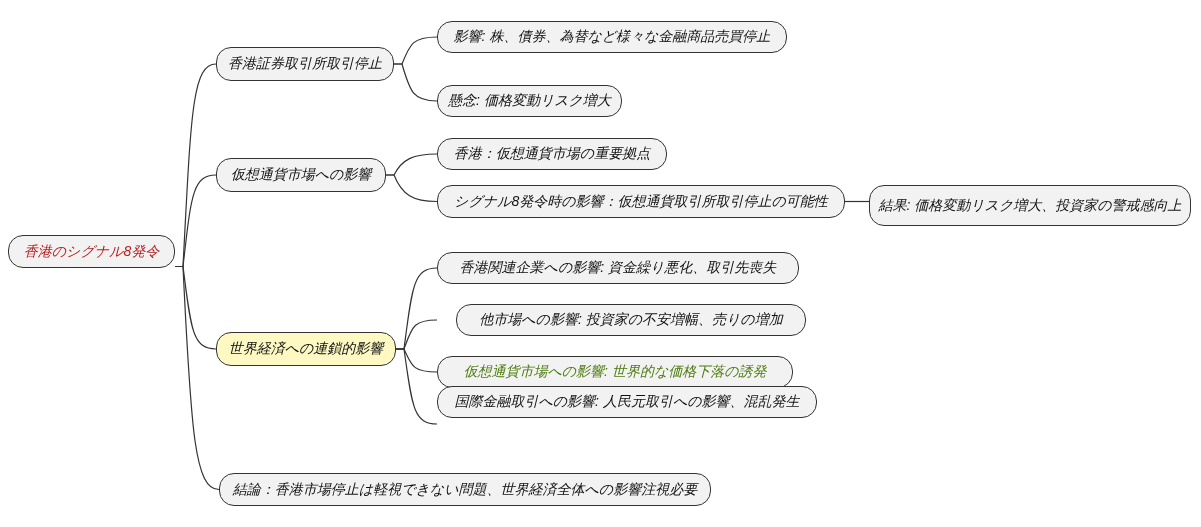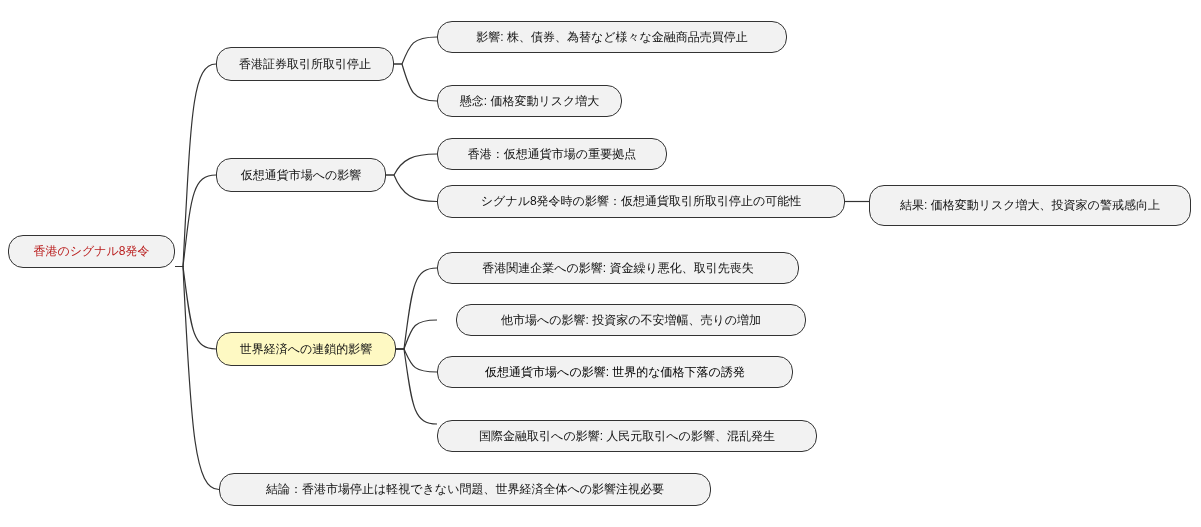--- a/index.html
+++ b/index.html
@@ -22,28 +22,29 @@
     width: 1201px;
     height: 527px;
   }
   .node {
     position: absolute;
     box-sizing: border-box;
     background: #f2f2f2;
     border: 1.5px solid #333333;
     border-radius: 15px;
     color: #111111;
-    font-size: 12px;
+    font-size: 14px;
     text-align: center;
     white-space: nowrap;
     display: flex;
     align-items: center;
     justify-content: center;
     padding: 0 6px;
     cursor: pointer;
+    font-style: italic;
   }
 </style>
 </head>
 <body>
 
 <div id="canvas">
   <svg id="edges" viewBox="0 0 1201 527" xmlns="http://www.w3.org/2000/svg">
       <path d="M 175 266.5 L 183 266.5 C 191 114.625, 192 64, 216 64" fill="none" stroke="#333333" stroke-width="1.2"></path>
       <path d="M 394 64 L 402 64 C 410 43.75, 413 37, 437 37" fill="none" stroke="#333333" stroke-width="1.2"></path>
       <path d="M 394 64 L 402 64 C 410 91.75, 413 101, 437 101" fill="none" stroke="#333333" stroke-width="1.2"></path>
@@ -63,16 +64,16 @@
     <div class="node" style="left: 216px; top: 47px; width: 178px; height: 34px; background: rgb(242, 242, 242); border-color: rgb(51, 51, 51); color: rgb(17, 17, 17);">香港証券取引所取引停止</div>
     <div class="node" style="left: 437px; top: 21px; width: 350px; height: 32px; background: rgb(242, 242, 242); border-color: rgb(51, 51, 51); color: rgb(17, 17, 17);">影響: 株、債券、為替など様々な金融商品売買停止</div>
     <div class="node" style="left: 437px; top: 85px; width: 185px; height: 32px; background: rgb(242, 242, 242); border-color: rgb(51, 51, 51); color: rgb(17, 17, 17);">懸念: 価格変動リスク増大</div>
     <div class="node" style="left: 216px; top: 158px; width: 170px; height: 34px; background: rgb(242, 242, 242); border-color: rgb(51, 51, 51); color: rgb(17, 17, 17);">仮想通貨市場への影響</div>
     <div class="node" style="left: 437px; top: 138px; width: 230px; height: 32px; background: rgb(242, 242, 242); border-color: rgb(51, 51, 51); color: rgb(17, 17, 17);">香港：仮想通貨市場の重要拠点</div>
     <div class="node" style="left: 437px; top: 185px; width: 408px; height: 33px; background: rgb(242, 242, 242); border-color: rgb(51, 51, 51); color: rgb(17, 17, 17);">シグナル8発令時の影響：仮想通貨取引所取引停止の可能性</div>
     <div class="node" style="left: 869px; top: 185px; width: 322px; height: 41px; background: rgb(242, 242, 242); border-color: rgb(51, 51, 51); color: rgb(17, 17, 17);">結果: 価格変動リスク増大、投資家の警戒感向上</div>
     <div class="node" style="left: 216px; top: 332px; width: 180px; height: 34px; background: #fef9c3; border-color: rgb(51, 51, 51); color: rgb(17, 17, 17);">世界経済への連鎖的影響</div>
     <div class="node" style="left: 437px; top: 252px; width: 362px; height: 32px; background: rgb(242, 242, 242); border-color: rgb(51, 51, 51); color: rgb(17, 17, 17);">香港関連企業への影響: 資金繰り悪化、取引先喪失</div>
     <div class="node" style="left: 456px; top: 304px; width: 350px; height: 32px; background: rgb(242, 242, 242); border-color: rgb(51, 51, 51); color: rgb(17, 17, 17);">他市場への影響: 投資家の不安増幅、売りの増加</div>
-    <div class="node" style="left: 437px; top: 356px; width: 356px; height: 32px; background: rgb(242, 242, 242); border-color: rgb(51, 51, 51); color: #000000;">仮想通貨市場への影響: 世界的な価格下落の誘発</div>
-    <div class="node" style="left: 437px; top: 420px; width: 380px; height: 32px; background: rgb(242, 242, 242); border-color: rgb(51, 51, 51); color: rgb(17, 17, 17);">国際金融取引への影響: 人民元取引への影響、混乱発生</div>
+    <div class="node" style="left: 437px; top: 356px; width: 356px; height: 32px; background: rgb(242, 242, 242); border-color: rgb(51, 51, 51); color: #4d7c0f;">仮想通貨市場への影響: 世界的な価格下落の誘発</div>
+    <div class="node" style="left: 437px; top: 386px; width: 380px; height: 32px; background: rgb(242, 242, 242); border-color: rgb(51, 51, 51); color: rgb(17, 17, 17);">国際金融取引への影響: 人民元取引への影響、混乱発生</div>
     <div class="node" style="left: 219px; top: 473px; width: 492px; height: 33px; background: rgb(242, 242, 242); border-color: rgb(51, 51, 51); color: rgb(17, 17, 17);">結論：香港市場停止は軽視できない問題、世界経済全体への影響注視必要</div>
   </div>
 
 </body></html>

